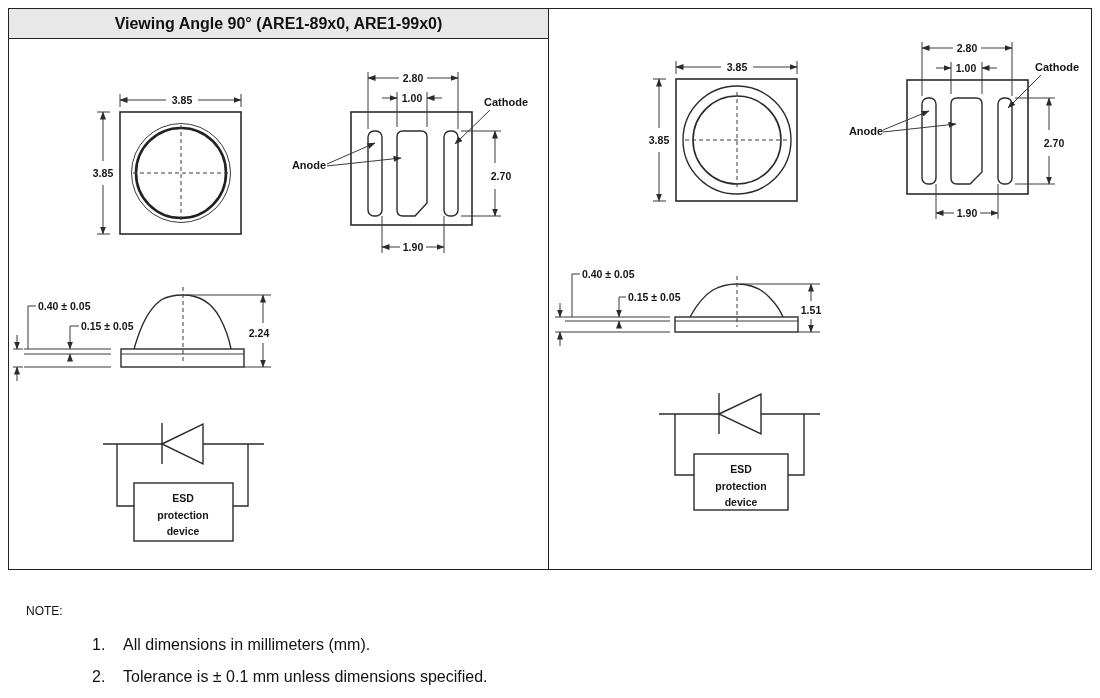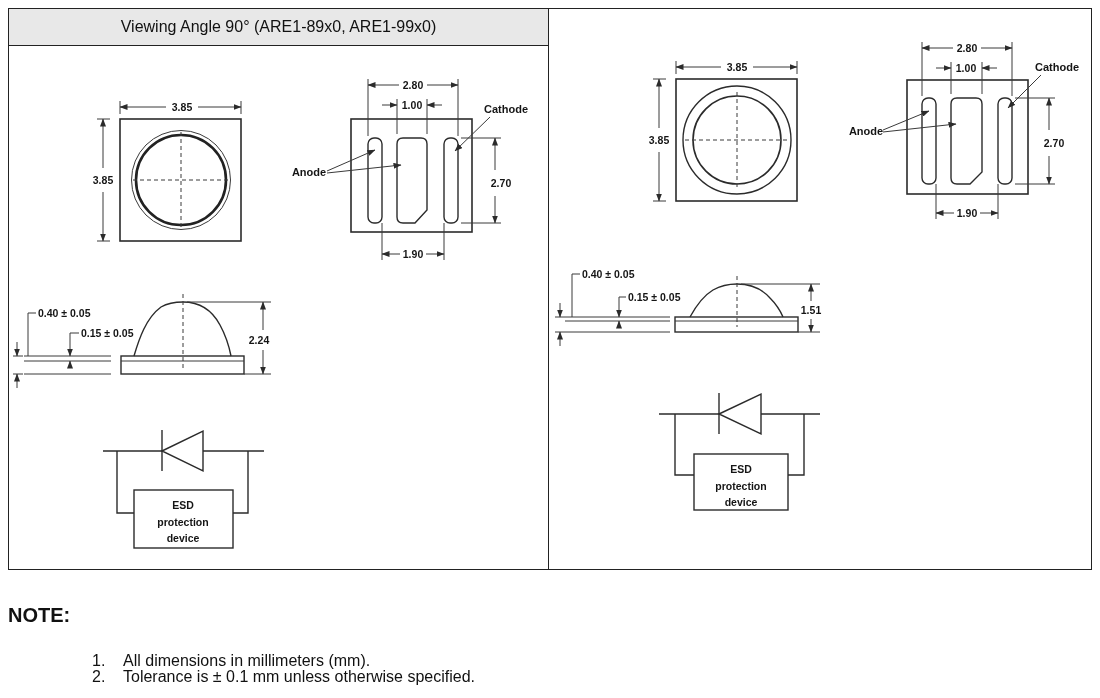--- a/index.html
+++ b/index.html
@@ -3,38 +3,38 @@
 <meta charset="utf-8">
 <style>
   html,body{margin:0;padding:0;background:#fff;}
   .sheet{position:relative;width:1100px;height:698px;background:#fff;
          font-family:"Liberation Sans",sans-serif;color:#111;overflow:hidden;}
   .frame{position:absolute;left:8px;top:8px;width:1084px;height:562px;
          border:1.5px solid #222;box-sizing:border-box;display:flex;}
   .col{box-sizing:border-box;display:flex;flex-direction:column;}
   .col.left{width:540px;border-right:1.5px solid #222;}
   .col.right{flex:1;}
-  .hdr{height:37px;box-sizing:border-box;background:#e8e8e8;border-bottom:1.5px solid #222;
+  .hdr{height:30px;box-sizing:border-box;background:#e8e8e8;border-bottom:1.5px solid #222;
        display:flex;align-items:center;justify-content:center;
-       font-size:16px;font-weight:normal;color:#111;}
+       font-size:16px;font-weight:bold;color:#111;}
   .draw{flex:1;position:relative;}
   .draw svg{position:absolute;left:0;top:0;}
   
   .ol{fill:none;stroke:#2b2b2b;stroke-width:1.6px;}
   .ol2{fill:none;stroke:#2b2b2b;stroke-width:1.4px;}
   .thin{fill:none;stroke:#3a3a3a;stroke-width:1px;}
   .thick{fill:none;stroke:#222;stroke-width:2.6px;}
   .dash{fill:none;stroke:#3a3a3a;stroke-width:1px;stroke-dasharray:4 3;}
   text.dim{font:bold 10.5px "Liberation Sans",sans-serif;fill:#151515;}
   text.lbl{font:bold 11px "Liberation Sans",sans-serif;fill:#151515;}
   
-  .note-h{position:absolute;left:8px;top:604px;font-size:20px;font-weight:bold;}
+  .note-h{position:absolute;left:26px;top:604px;font-size:12px;font-weight:normal;}
   .note-item{position:absolute;font-size:16px;}
   .note-item .num{display:inline-block;width:31px;}
-  .ni1{left:92px;top:636px;margin-top:16px;}
+  .ni1{left:92px;top:636px;}
   .ni2{left:92px;top:668px;}
 </style>
 </head>
 <body>
 
 <div class="sheet">
 
   <div class="frame">
 
     <div class="col left">
@@ -233,16 +233,16 @@
         </svg>
       </div>
     </div>
   </div>
 
   <div class="note-h">NOTE:</div>
   <div class="note-item ni1">
     <span class="num">1.</span><span>All dimensions in millimeters (mm).</span>
   </div>
   <div class="note-item ni2">
-    <span class="num">2.</span><span>Tolerance is ± 0.1 mm unless otherwise specified.</span>
+    <span class="num">2.</span><span>Tolerance is ± 0.1 mm unless dimensions specified.</span>
   </div>
 
 </div>
 
 </body></html>

